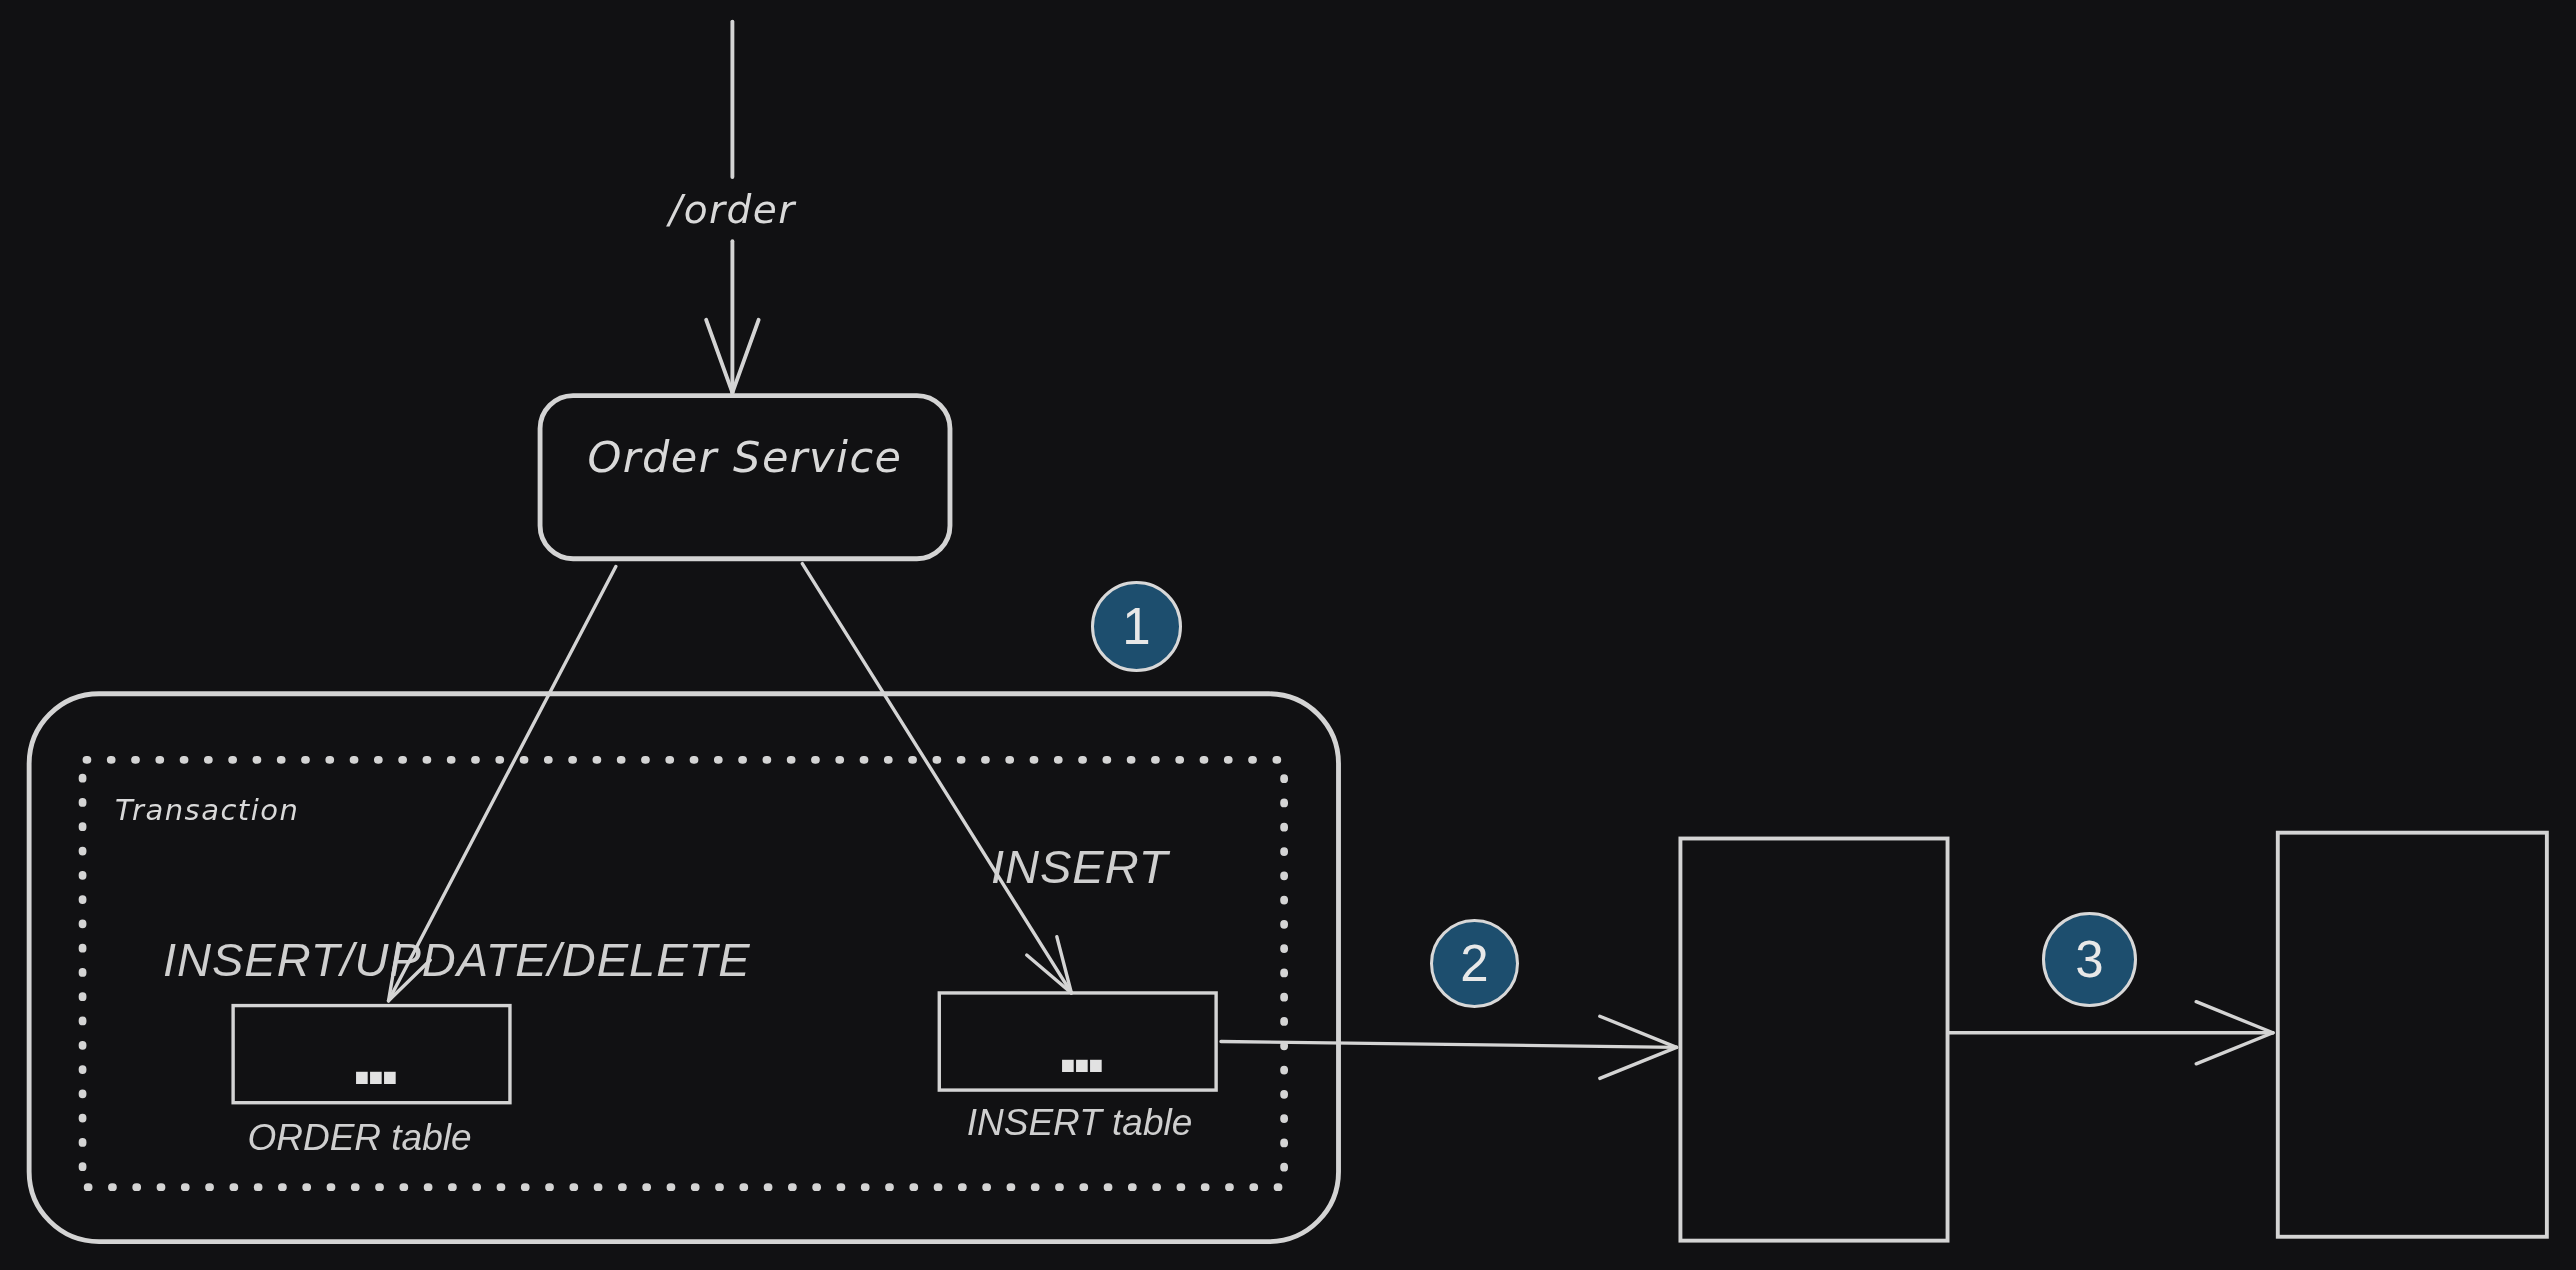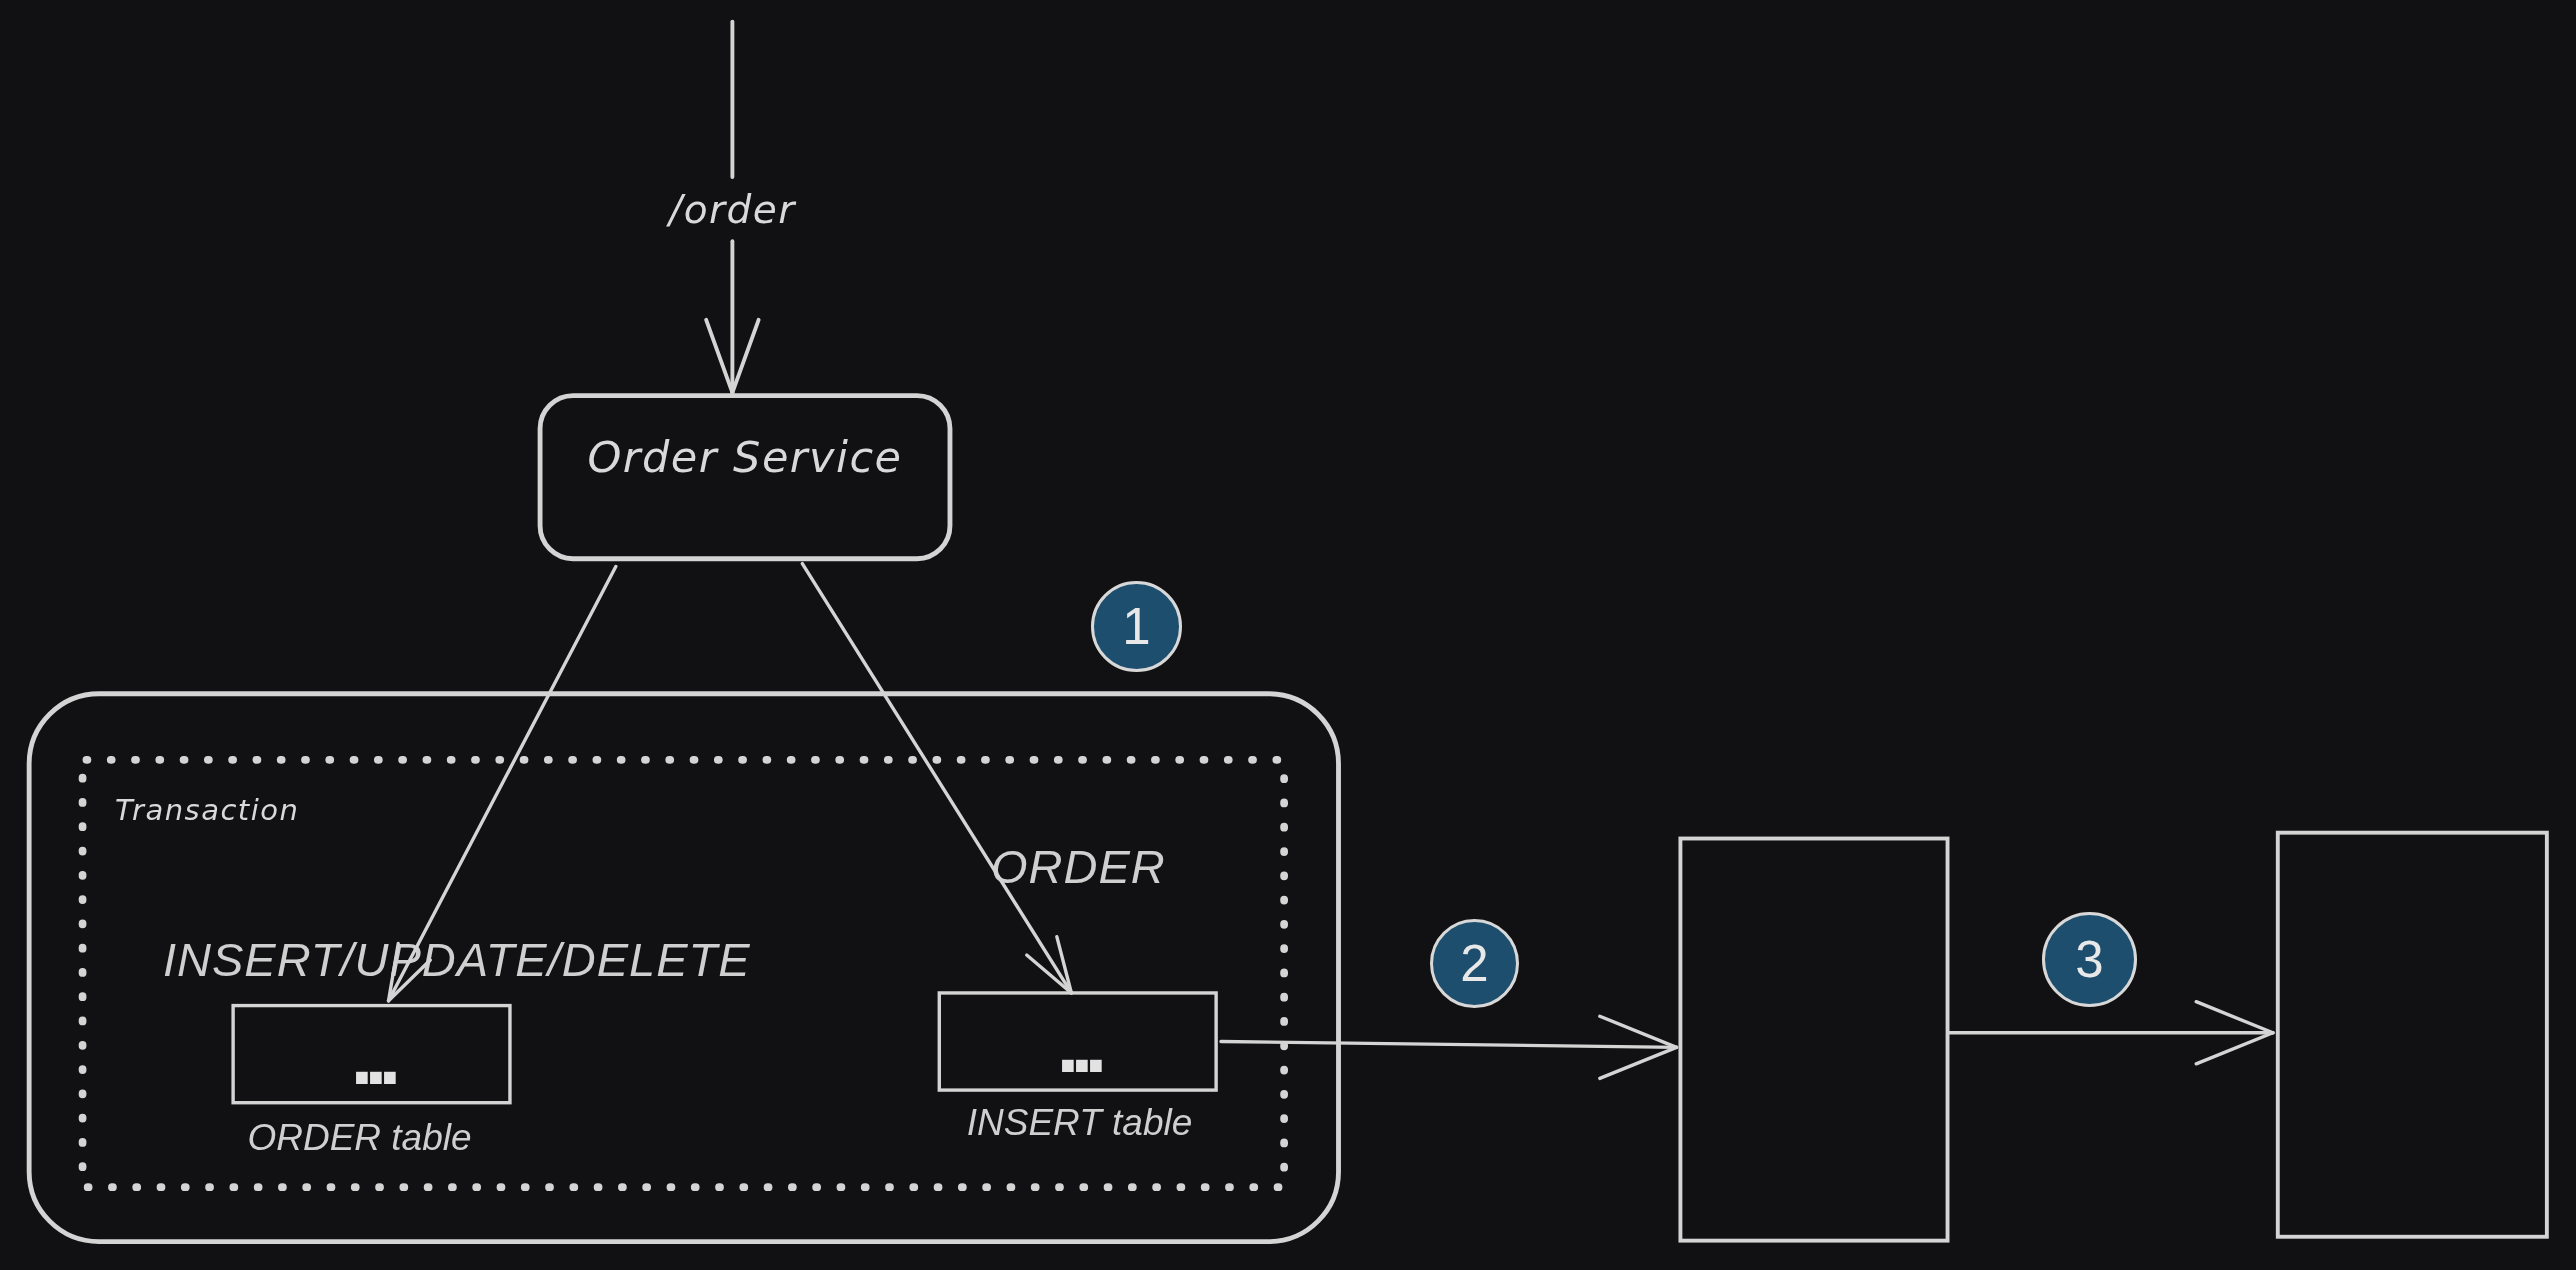--- a/index.html
+++ b/index.html
@@ -67,21 +67,21 @@
   <div class="textlayer">
 
     <div class="lbl center hand order-request-label">/order</div>
 
     <div class="lbl center hand order-service-label">Order Service</div>
 
     <div class="lbl hand transaction-label">Transaction</div>
 
     <div class="lbl sans order-write-label">INSERT/UPDATE/DELETE</div>
 
-    <div class="lbl sans outbox-write-label">ORDER</div>
+    <div class="lbl sans outbox-write-label">INSERT</div>
 
     <div class="dots center order-table-dots">
       <span>...</span>
     </div>
     <div class="lbl center sans order-table-label">ORDER table</div>
 
     <div class="dots center outbox-table-dots">
       <span>...</span>
     </div>
     <div class="lbl center sans outbox-table-label">INSERT table</div>

